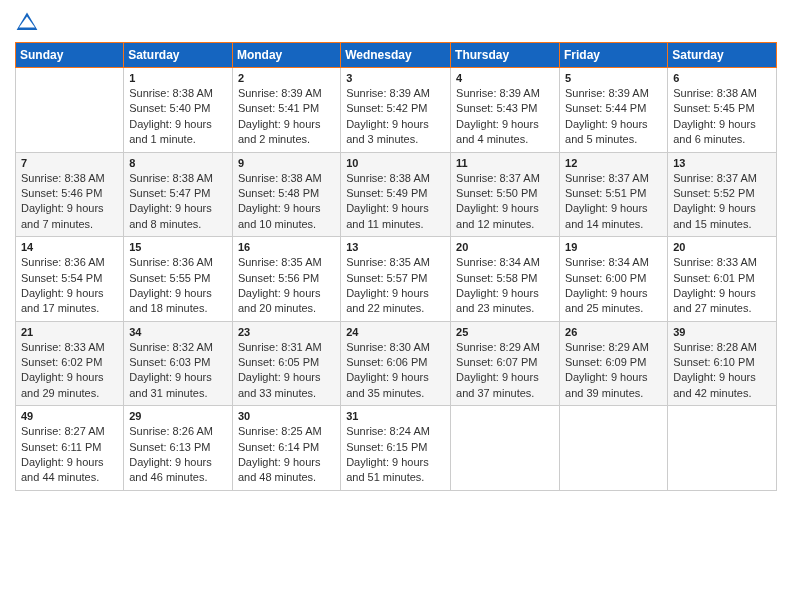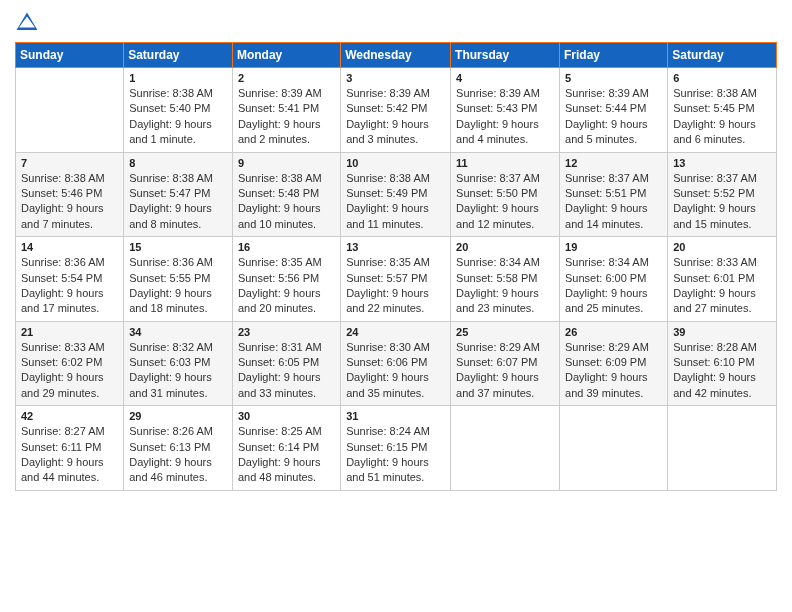--- a/index.html
+++ b/index.html
@@ -238,21 +238,21 @@
             <span class="day-number">26</span>
             <div class="day-info">Sunrise: 8:29 AM<br>Sunset: 6:09 PM<br>Daylight: 9 hours and 39 minutes.</div>
           </td>
           <td>
             <span class="day-number">39</span>
             <div class="day-info">Sunrise: 8:28 AM<br>Sunset: 6:10 PM<br>Daylight: 9 hours and 42 minutes.</div>
           </td>
         </tr>
         <tr>
           <td>
-            <span class="day-number">42</span>
+            <span class="day-number">49</span>
             <div class="day-info">Sunrise: 8:27 AM<br>Sunset: 6:11 PM<br>Daylight: 9 hours and 44 minutes.</div>
           </td>
           <td>
             <span class="day-number">29</span>
             <div class="day-info">Sunrise: 8:26 AM<br>Sunset: 6:13 PM<br>Daylight: 9 hours and 46 minutes.</div>
           </td>
           <td>
             <span class="day-number">30</span>
             <div class="day-info">Sunrise: 8:25 AM<br>Sunset: 6:14 PM<br>Daylight: 9 hours and 48 minutes.</div>
           </td>

